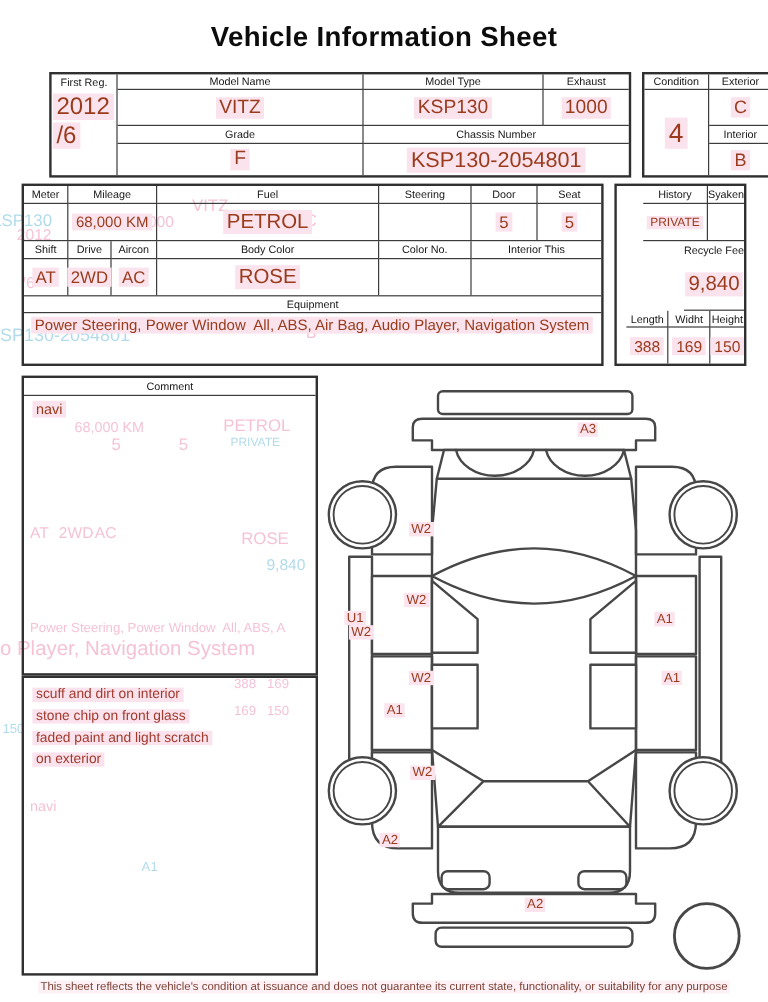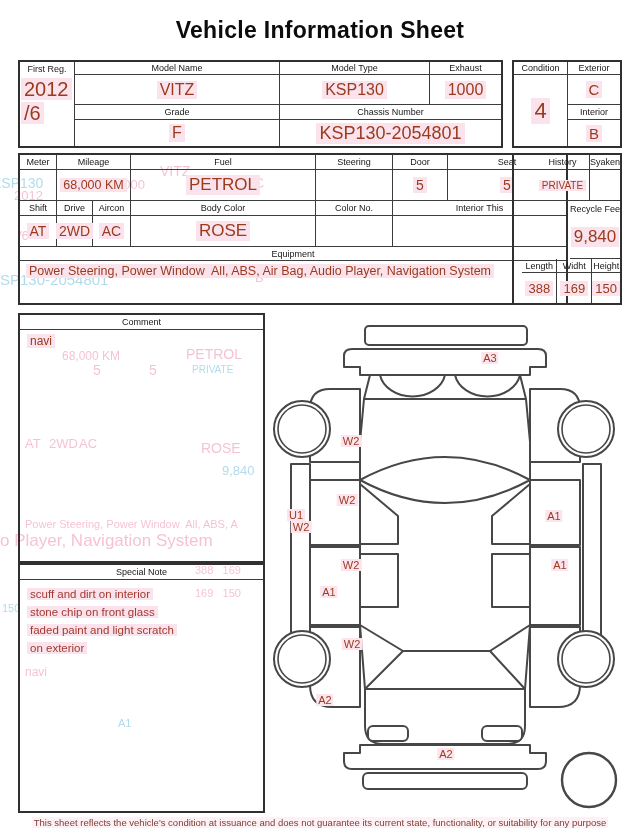--- a/index.html
+++ b/index.html
@@ -1,21 +1,21 @@
 <!DOCTYPE html>
 <html><head>
 <meta charset="utf-8">
 <style>
   html,body{margin:0;padding:0;background:#fff;}
   .sheet{position:relative;width:640px;height:835px;background:#ffffff;overflow:hidden;
          font-family:"Liberation Sans","DejaVu Sans",sans-serif;color:#141414;}
   .title{position:absolute;top:17px;left:0;width:100%;text-align:center;
          font-size:23px;font-weight:600;letter-spacing:.3px;color:#0c0c0c;}
   
-  .tbl{position:absolute;box-sizing:border-box;border:2px solid #303030;display:grid;background:transparent;}
+  .tbl{position:absolute;box-sizing:border-box;border:2px solid #303030;display:grid;background:transparent;margin-left:23px;}
   .tblf{position:absolute;box-sizing:border-box;border:2px solid #303030;display:flex;flex-direction:column;}
   .rgrid{display:grid;box-sizing:border-box;}
   .cell{box-sizing:border-box;display:flex;align-items:center;justify-content:center;overflow:visible;position:relative;}
   .bR{border-right:1px solid #3c3c3c;} .bB{border-bottom:1px solid #3c3c3c;}
   .hdr{font-size:9px;line-height:10px;color:#161616;white-space:nowrap;}
   .val{color:#9a3b1d;}
   .hl{background:#fbe3ed;padding:0 3px;white-space:pre;}
   .hl:empty{display:none;}
   .left{justify-content:flex-start;}
   .topalign{align-items:flex-start;}
@@ -109,21 +109,21 @@
       </div>
     <div class="cell val bB" style="grid-row:2;grid-column:2;font-size:15px;">
         <span class="hl">C</span>
       </div>
     <div class="cell hdr bB" style="grid-row:3;grid-column:2;">Interior</div>
     <div class="cell val" style="grid-row:4;grid-column:2;font-size:15px;">
         <span class="hl">B</span>
       </div>
   </div>
 
-  <div class="tblf" style="left:18px;top:153px;width:550px;height:152px;">
+  <div class="tblf" style="left:18px;top:153px;width:485px;height:152px;">
     <div class="rgrid" style="grid-template-columns:37px 74px 185px 77px 55px 1fr;grid-template-rows:15px 30px;border-bottom:1px solid #3c3c3c;">
       <div class="cell hdr bR bB">Meter</div>
       <div class="cell hdr bR bB">Mileage</div>
       <div class="cell hdr bR bB">Fuel</div>
       <div class="cell hdr bR bB">Steering</div>
       <div class="cell hdr bR bB">Door</div>
       <div class="cell hdr bB">Seat</div>
       <div class="cell val bR"></div>
       <div class="cell val bR" style="font-size:12.5px;">
           <span class="hl">68,000 KM</span>
@@ -199,21 +199,20 @@
   </div>
 
   <div class="tblf" style="left:18px;top:313px;width:247px;height:250px;">
     <div class="boxhdr">Comment</div>
     <div class="boxbody comment-text">
       <span class="hl">navi</span>
     </div>
   </div>
 
   <div class="tblf" style="left:18px;top:563px;width:247px;height:250px;">
-    <div class="boxhdr">Special Note</div>
     <div class="boxbody" id="special-note-lines">
         <div><span class="hl note-text">scuff and dirt on interior</span></div>
         <div><span class="hl note-text">stone chip on front glass</span></div>
         <div><span class="hl note-text">faded paint and light scratch</span></div>
         <div><span class="hl note-text">on exterior</span></div>
       </div>
   </div>
 
   <svg class="diagram-svg" width="372" height="505" viewBox="0 0 372 505" fill="none" stroke="#474747" stroke-width="2" stroke-linejoin="round" stroke-linecap="round">
     <g>

